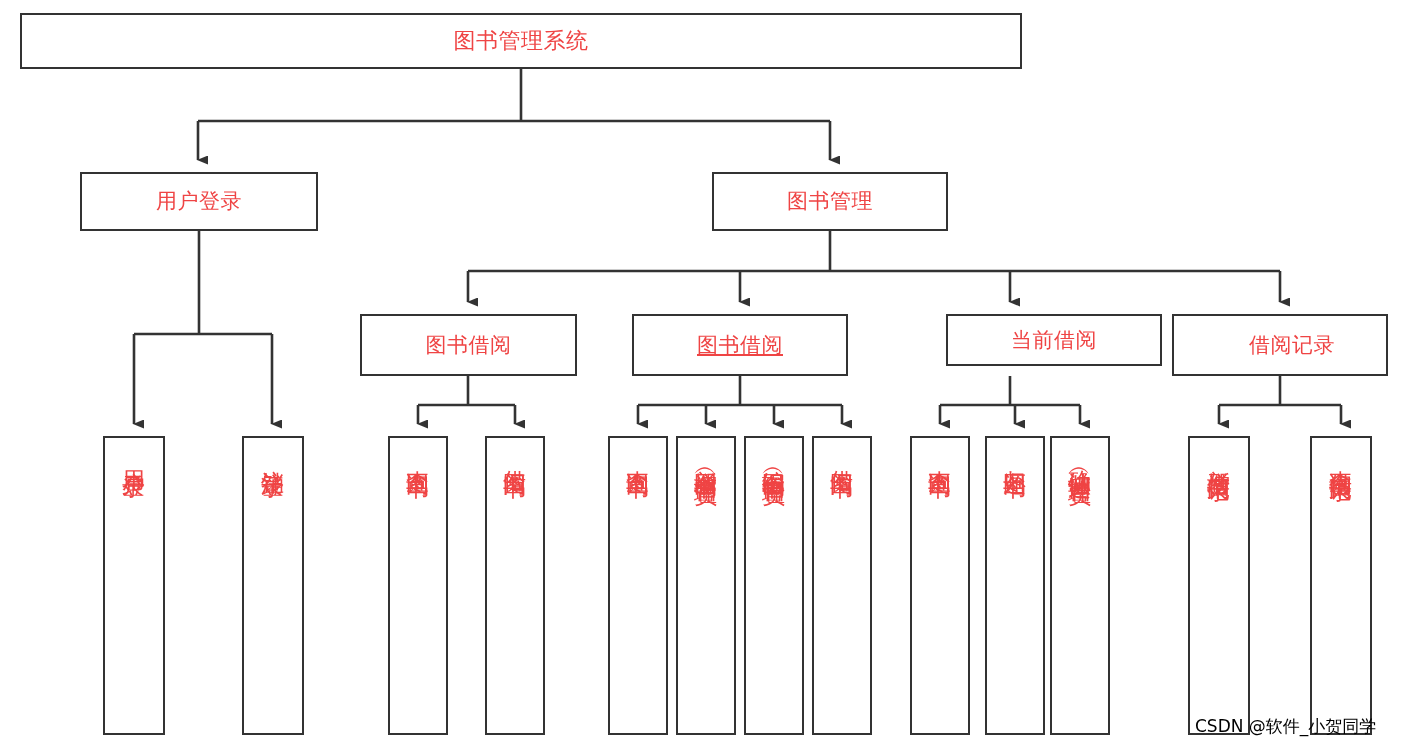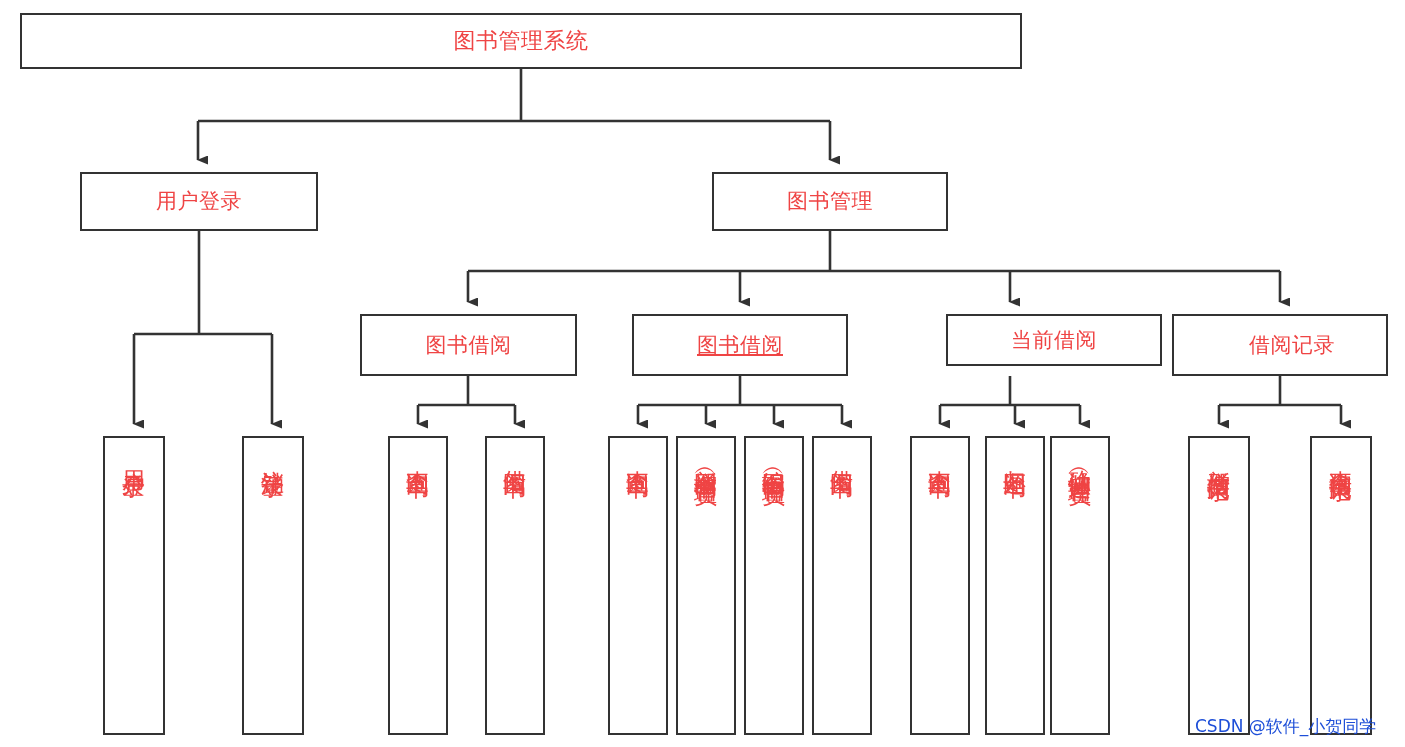--- a/index.html
+++ b/index.html
@@ -52,21 +52,21 @@
   .node.vert .label{
     writing-mode:vertical-rl;
     text-orientation:upright;
     font-size:23px;
     line-height:1.05;
     letter-spacing:2px;
     white-space:nowrap;
   }
   .watermark{
     position:absolute;
-    color:#1d4ed8;
+    color:#000000;
     font-size:17px;
     white-space:nowrap;
     z-index:3;
     font-family:"DejaVu Sans","Liberation Sans",sans-serif;
   }
 </style>
 </head>
 <body>
 
 <div id="canvas">

